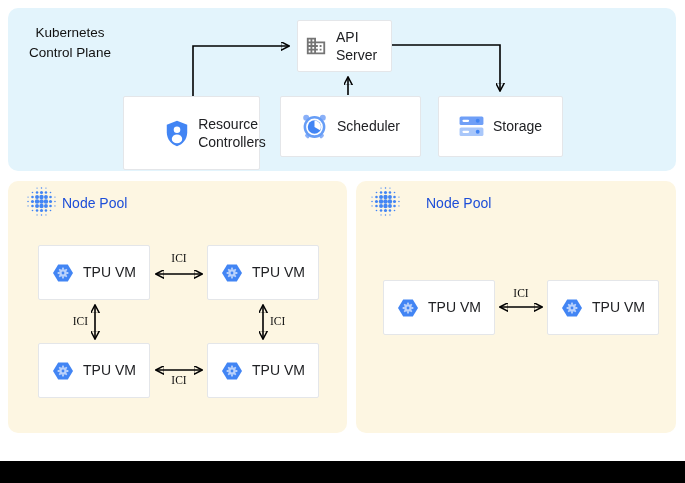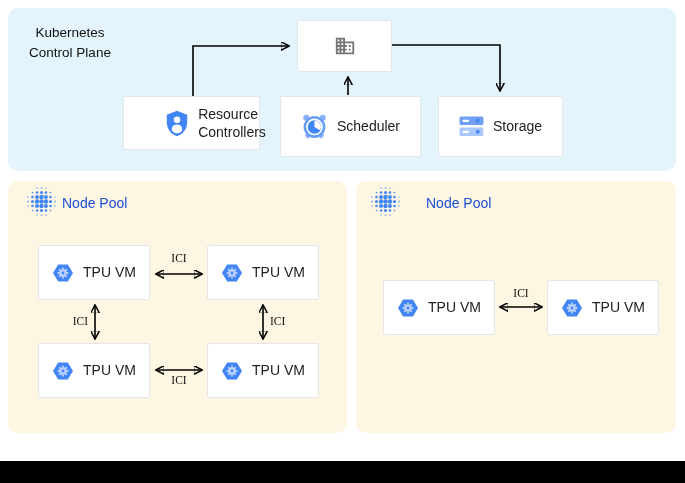--- a/index.html
+++ b/index.html
@@ -133,23 +133,24 @@
 
   <section class="panel pool-left"></section>
   <section class="panel pool-right"></section>
 
   <div class="node-box" style="left:297px;top:20px;width:95px;height:52px;">
     <span class="icn">
         <svg width="22" height="22">
           <use href="#ic-domain"></use>
         </svg>
       </span>
-  </div>
-
-  <div class="node-box" style="left:123px;top:96px;width:137px;height:54px;padding-left:48px;">
+    <span class="lbl lbl-wrap-48">API Server</span>
+  </div>
+
+  <div class="node-box" style="left:123px;top:96px;width:137px;height:74px;padding-left:48px;">
     <span class="icn">
         <svg width="24" height="27" viewBox="0 0 24 28">
           <use href="#ic-shield"></use>
         </svg>
       </span>
     <span class="lbl lbl-wrap-84">Resource Controllers</span>
   </div>
 
   <div class="node-box" style="left:438px;top:96px;width:125px;height:61px;">
     <span class="icn">

